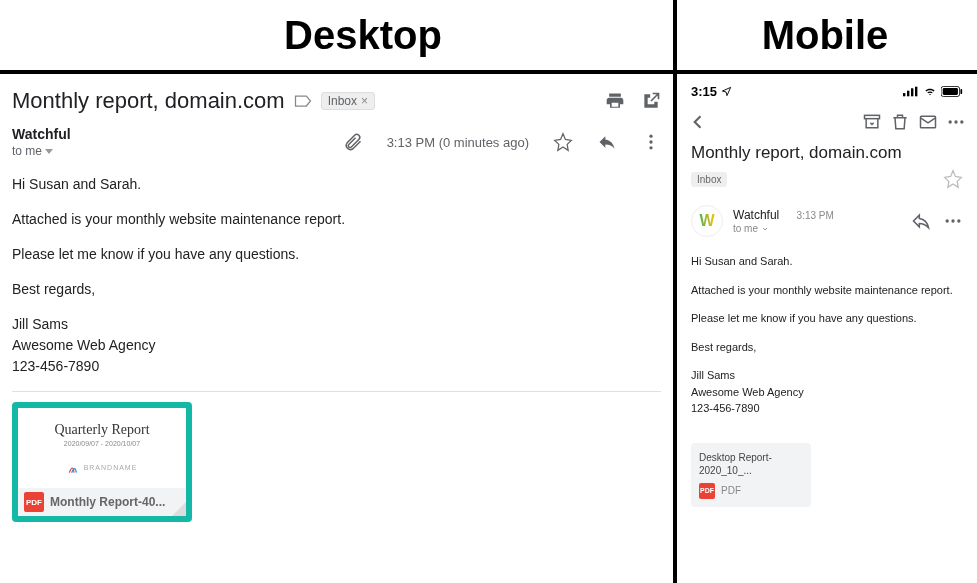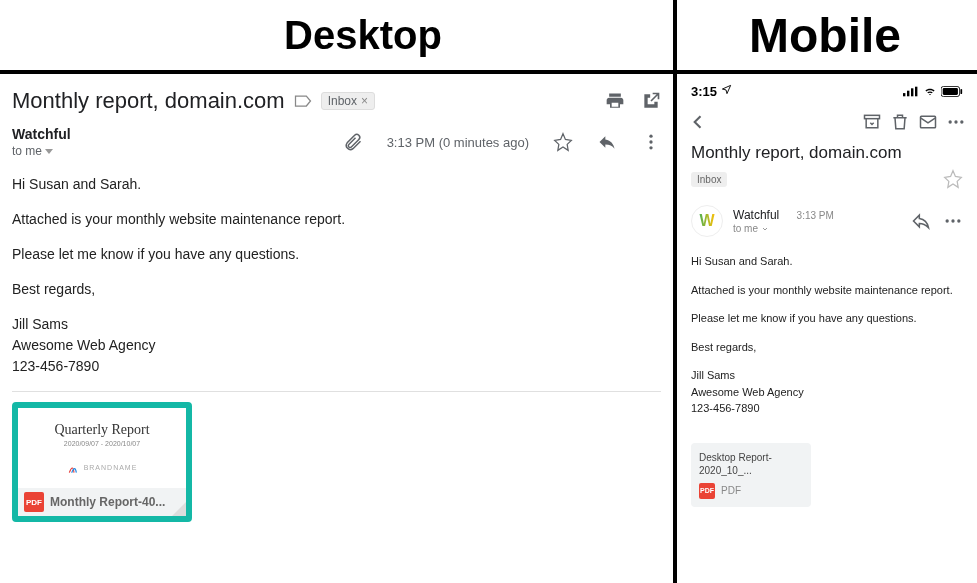--- a/index.html
+++ b/index.html
@@ -1,19 +1,19 @@
 <!DOCTYPE html>
 <html><head>
 <meta charset="utf-8">
 <style>
   * { box-sizing: border-box; margin: 0; padding: 0; }
   body { font-family: Arial, Helvetica, sans-serif; width: 977px; height: 583px; background: #fff; position: relative; overflow: hidden; }
   .labels { position: absolute; top: 0; left: 0; right: 0; height: 70px; display: flex; justify-content: center; align-items: center; }
   .label-desktop { position: absolute; left: 0; width: 726px; text-align: center; font-size: 40px; font-weight: 700; color: #000; }
-  .label-mobile { position: absolute; left: 673px; width: 304px; text-align: center; font-size: 48px; font-weight: 700; color: #000; }
+  .label-mobile { position: absolute; left: 673px; width: 304px; text-align: center; font-size: 40px; font-weight: 700; color: #000; }
   .hline { position: absolute; top: 70px; left: 0; right: 0; height: 4px; background: #000; }
   .vline { position: absolute; top: 0; left: 673px; width: 4px; height: 583px; background: #000; }
   .panel-desktop { position: absolute; top: 74px; left: 0; width: 673px; height: 509px; padding: 14px 12px; }
   .panel-mobile { position: absolute; top: 74px; left: 677px; width: 300px; height: 509px; padding: 0; }
   .d-header { display: flex; align-items: center; gap: 8px; margin-bottom: 12px; }
   .d-subject { font-size: 22px; color: #202124; font-weight: 400; }
   .d-inbox-chip { display: inline-flex; align-items: center; gap: 4px; background: #eee; border: 1px solid #ddd; color: #5f6368; font-size: 12px; padding: 1px 6px; border-radius: 3px; }
   .d-inbox-chip .x { font-size: 12px; color: #888; }
   .d-header-actions { margin-left: auto; display: flex; gap: 16px; color: #5f6368; }
   .icon-btn { width: 20px; height: 20px; display: flex; align-items: center; justify-content: center; cursor: pointer; }
@@ -158,21 +158,21 @@
     <div class="d-attach-bar">
       <span class="pdf-badge">PDF</span>
       <span>Monthly Report-40...</span>
       <span class="dogear"></span>
     </div>
   </div>
 </div>
 
 <div class="panel-mobile">
   <div class="m-statusbar">
-    <div style="display:flex;align-items:flex-start;gap:4px;">
+    <div style="display:flex;align-items:center;gap:4px;">
       <span>3:15</span>
       <svg width="11" height="11" viewBox="0 0 24 24" fill="none" stroke="#000" stroke-width="2">
           <path d="M3 11l18-8-8 18-2-8z"></path>
         </svg>
     </div>
     <div class="m-status-icons">
       <svg width="16" height="11" viewBox="0 0 20 12">
           <rect x="0" y="8" width="3" height="4" fill="#000"></rect>
           <rect x="5" y="5" width="3" height="7" fill="#000"></rect>
           <rect x="10" y="2" width="3" height="10" fill="#000"></rect>

